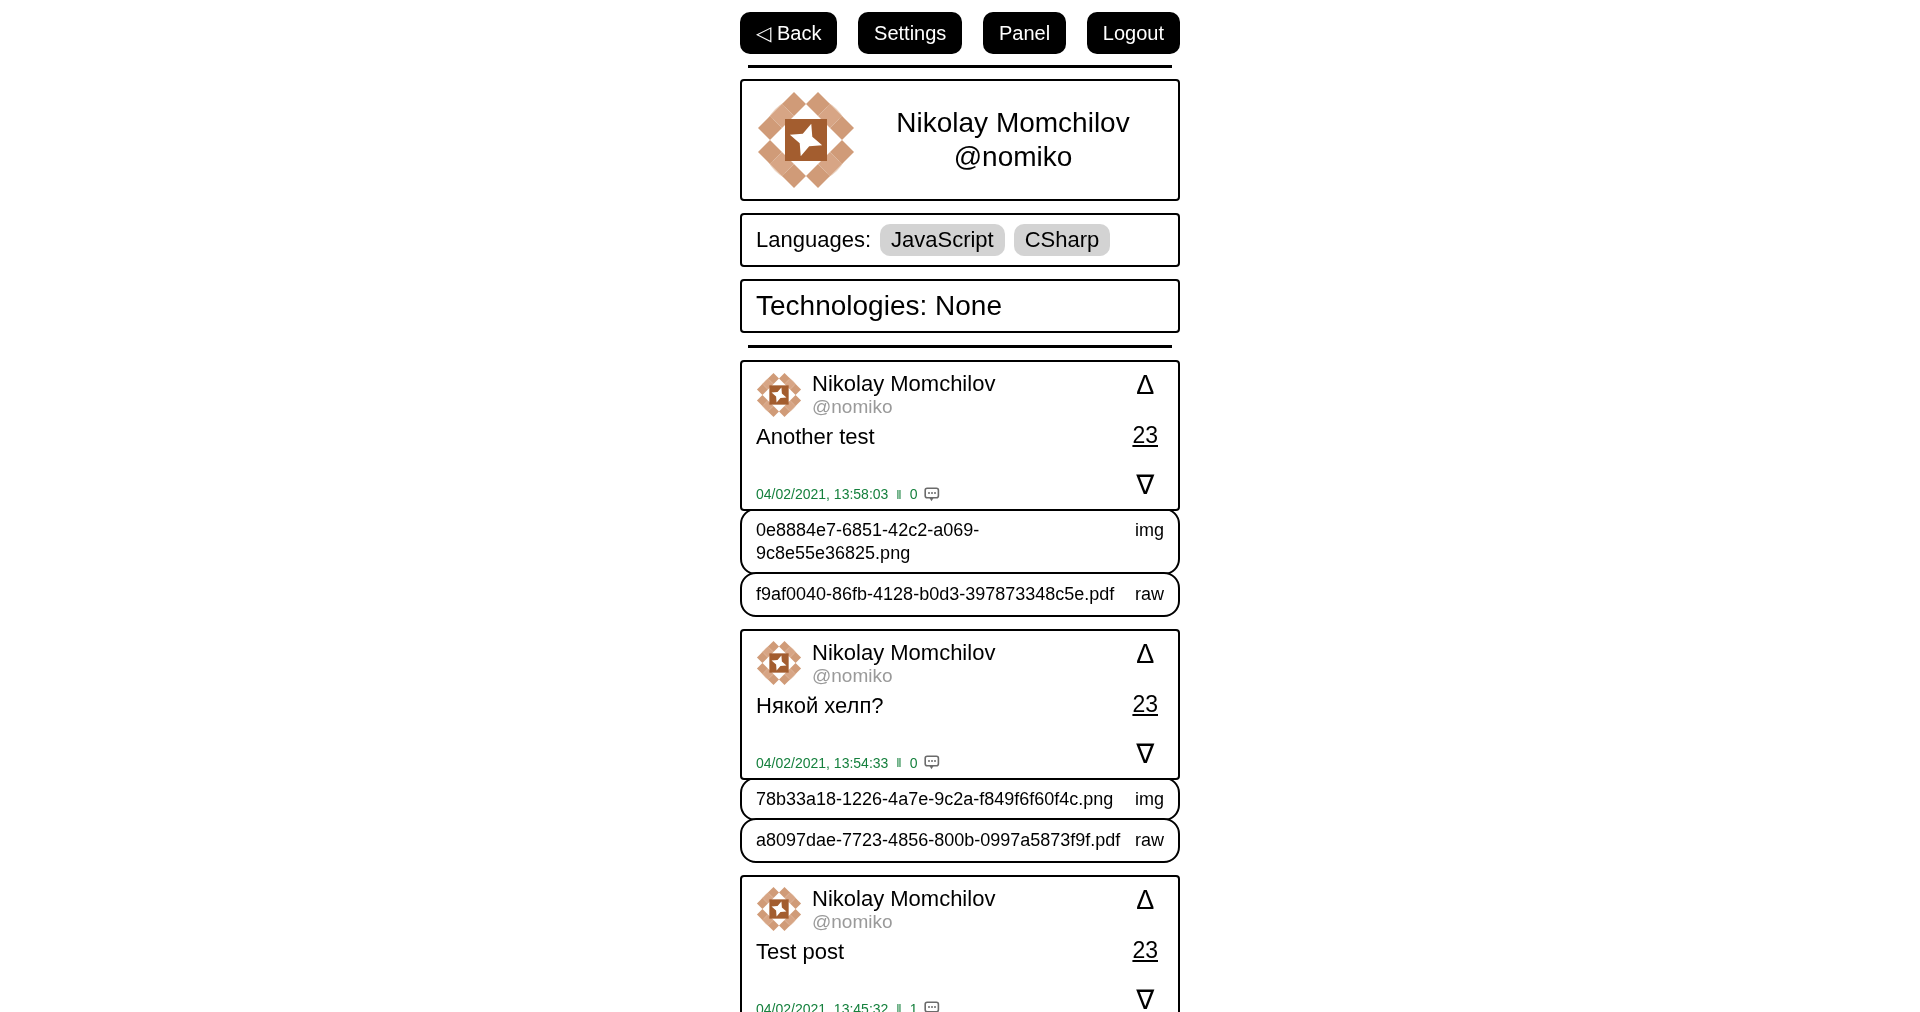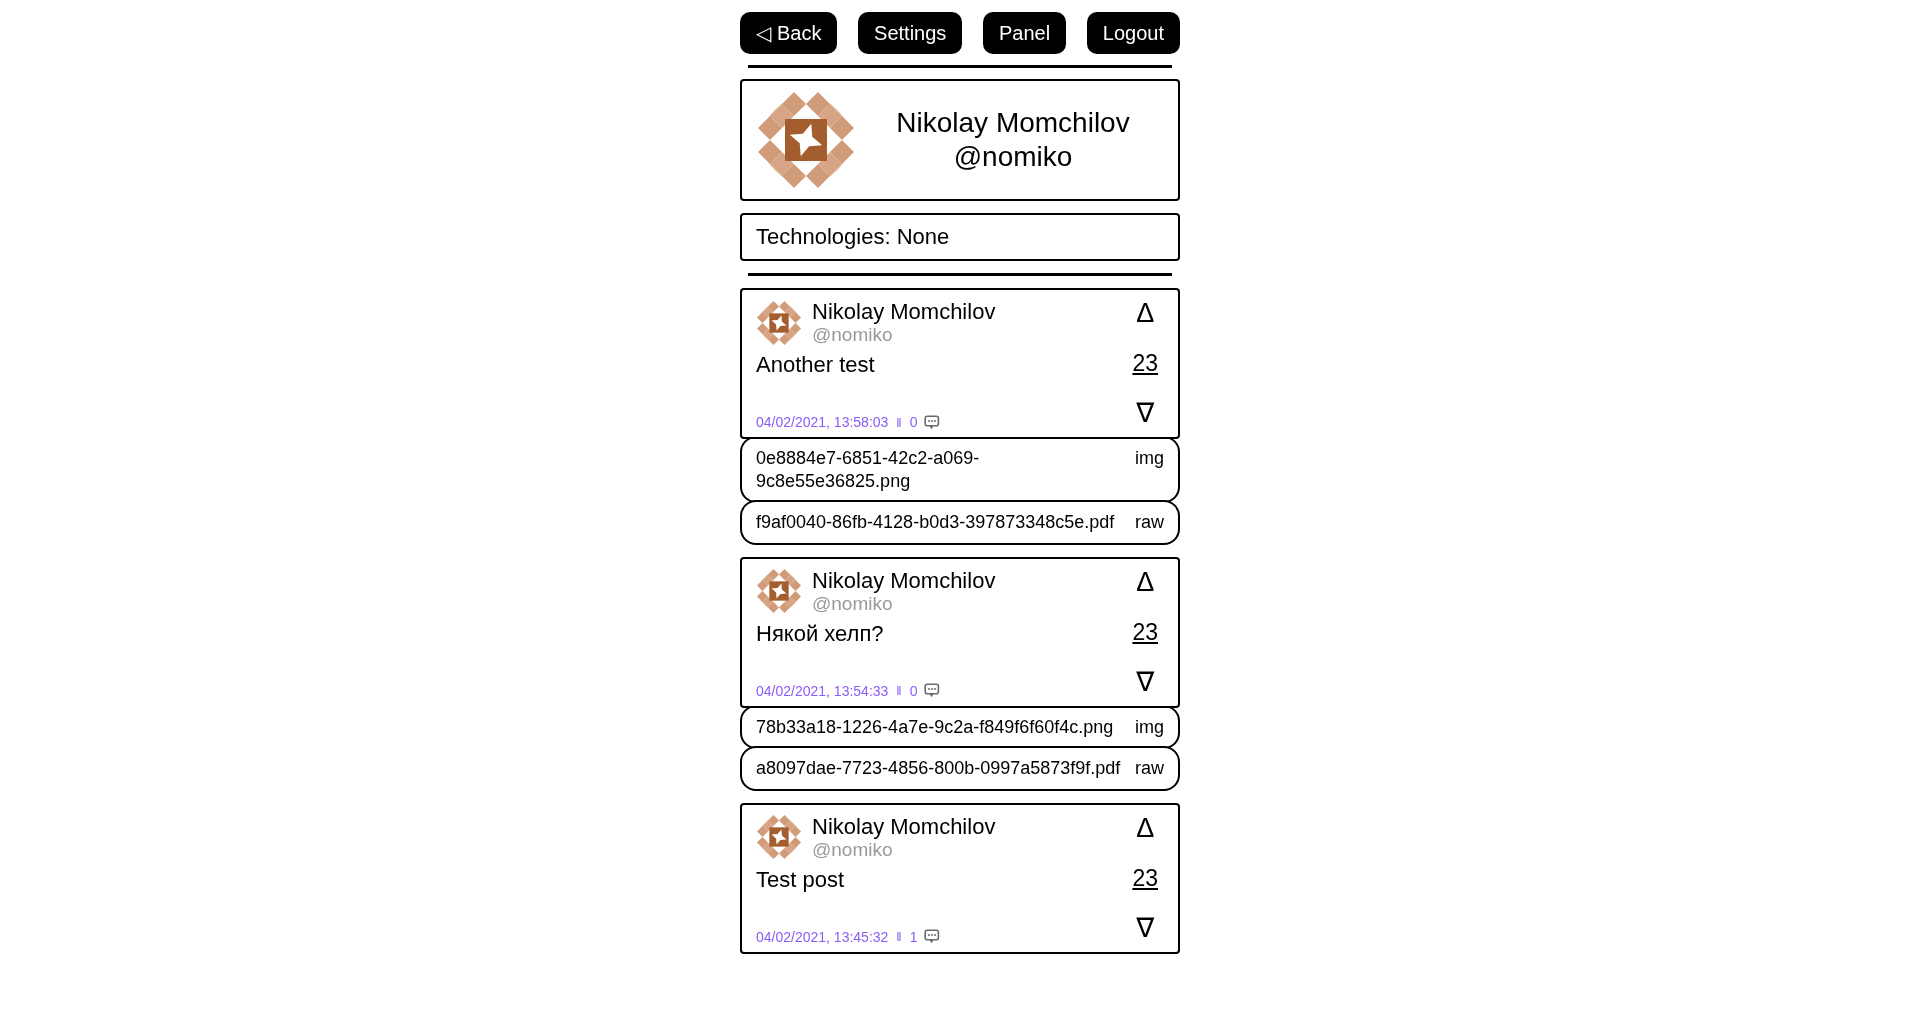--- a/index.html
+++ b/index.html
@@ -29,31 +29,31 @@
   }
 
   
   .profile-card { display: flex; align-items: center; gap: 6px; padding: 9px 14px; margin-bottom: 12px; }
   .avatar-lg { width: 100px; height: 100px; flex: none; }
   .profile-names { flex: 1; text-align: center; font-size: 28px; line-height: 1.22; }
 
   
   .info-card { display: flex; align-items: center; gap: 9px; padding: 9px 14px; margin-bottom: 12px; font-size: 22px; }
   .badge { background: #d3d3d3; border-radius: 10px; padding: 3px 11px; font-size: 22px; }
-  .tech-card { padding: 9px 14px; margin-bottom: 12px; font-size: 22px; }
+  .tech-card { padding: 9px 14px; margin-bottom: 12px; font-size: 28px; }
 
   
   .post-group { margin-top: 12px; }
   .post-header { position: relative; padding: 9px 14px 7px 14px; z-index: 1; }
   .post-top { display: flex; align-items: center; gap: 10px; }
   .avatar-sm { width: 46px; height: 46px; flex: none; }
   .post-author { font-size: 22px; line-height: 1.15; }
   .post-handle { font-size: 19px; line-height: 1.15; color: #9a9a9a; }
   .post-title { font-size: 22px; margin: 6px 0 3px 0; }
-  .post-meta { display: flex; align-items: center; gap: 6px; font-size: 14px; color: #8b5cf6; margin-top: 36px; }
+  .post-meta { display: flex; align-items: center; gap: 6px; font-size: 14px; color: #15803d; margin-top: 36px; }
   .meta-sep { font-size: 13px; padding: 0 2px; }
   .votes {
     position: absolute; top: 10px; bottom: 10px; right: 20px;
     display: flex; flex-direction: column; justify-content: space-between;
     align-items: center; text-align: center;
   }
   .vote-btn { background: none; border: none; padding: 0; font-family: inherit; font-size: 27px; line-height: 1; cursor: pointer; color: #000; }
   .vote-count { font-size: 23px; line-height: 1; text-decoration: underline; }
 
   .attachment {
@@ -124,20 +124,25 @@
   <div class="card profile-card">
     <svg class="avatar-lg" viewBox="0 0 100 100">
         <use href="#identicon"></use>
       </svg>
     <div class="profile-names">
       <div>Nikolay Momchilov</div>
       <div>@nomiko</div>
     </div>
   </div>
 
+  <div class="card info-card">
+    <span>Languages:</span>
+    <span class="badge">JavaScript</span>
+    <span class="badge">CSharp</span>
+  </div>
 
   <div class="card tech-card">
     <span>Technologies:</span>
     <span>None</span>
   </div>
 
   <hr class="rule">
 
   <div class="post-group">
     <div class="card post-header">

